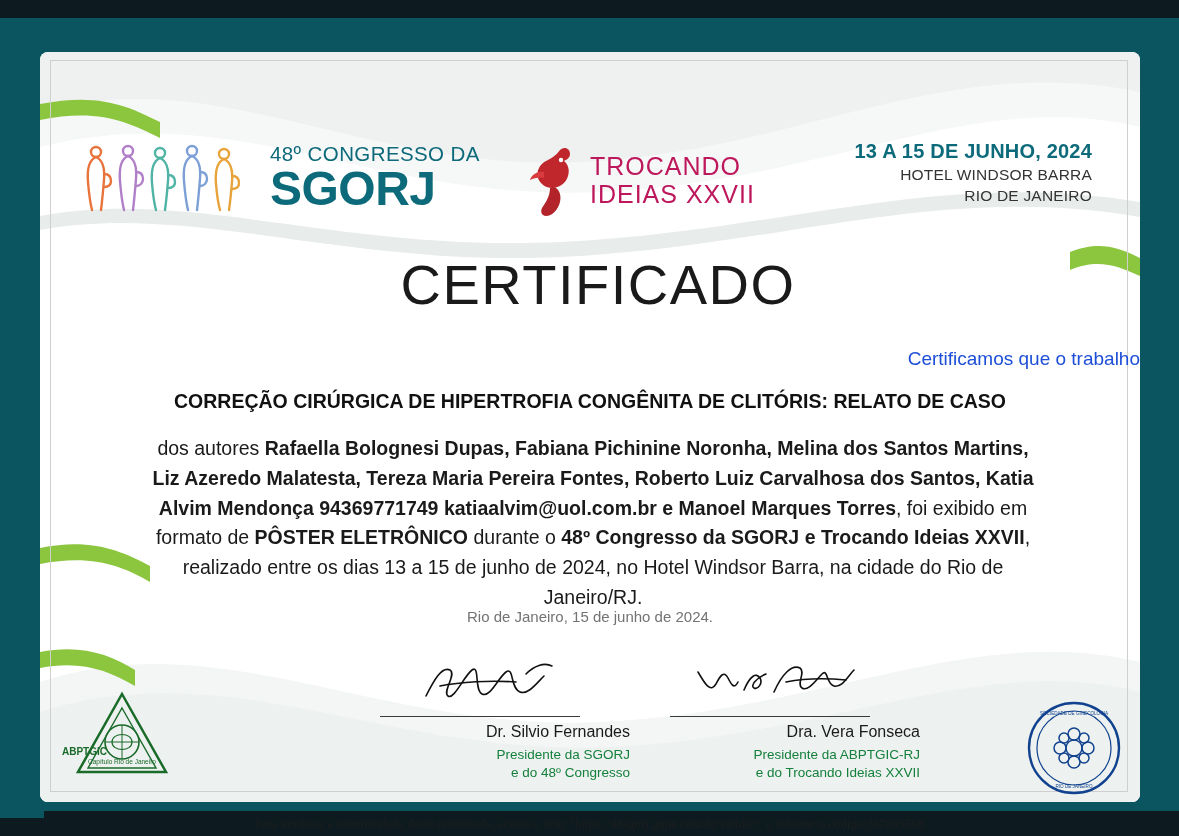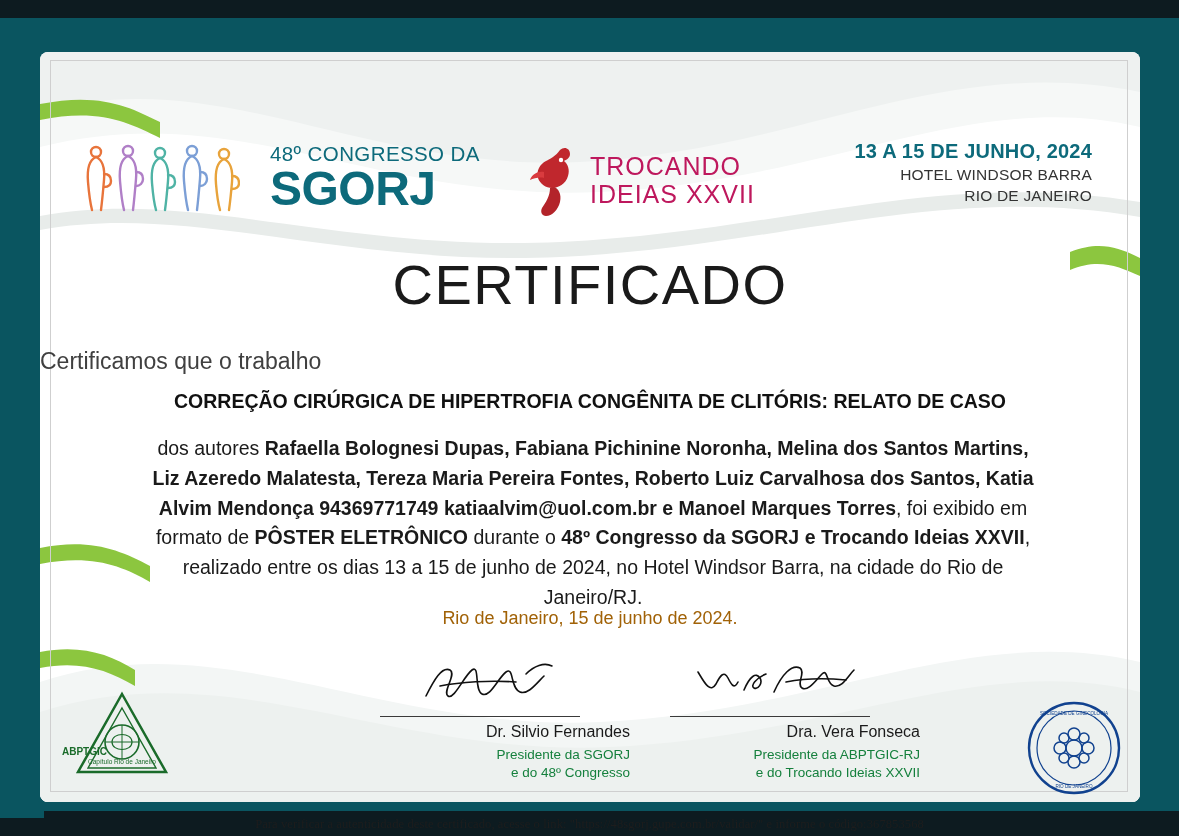--- a/index.html
+++ b/index.html
@@ -122,35 +122,35 @@
   .event-venue, .event-city {
     font-size: 15.5px;
     color: #333;
     letter-spacing: 0.2px;
     margin-top: 3px;
   }
 
   
   .title {
     position: absolute;
-    left: 0; top: 200px;
+    left: 8px; top: 200px;
     width: 1100px;
     text-align: center;
     font-size: 56px;
     letter-spacing: 1.5px;
     color: #1a1a1a;
     font-weight: 400;
   }
   .subtitle {
     position: absolute;
     left: 0; top: 296px;
     width: 1100px;
-    text-align: left;
-    font-size: 23px;
-    color: #404040;
+    text-align: right;
+    font-size: 19px;
+    color: #1d4ed8;
   }
   .work-title {
     position: absolute;
     left: 80px; top: 338px;
     width: 940px;
     text-align: center;
     font-size: 19.5px;
     font-weight: bold;
     color: #111;
   }
@@ -162,22 +162,22 @@
     font-size: 19.5px;
     line-height: 1.53;
     color: #1a1a1a;
   }
   .paragraph b { font-weight: bold; }
   .place-date {
     position: absolute;
     left: 0; top: 556px;
     width: 1100px;
     text-align: center;
-    font-size: 18px;
-    color: #a16207;
+    font-size: 15px;
+    color: #737373;
   }
 
   
   .sig {
     position: absolute;
     top: 604px;
     width: 300px;
     text-align: right;
   }
   .sig-left { left: 290px; }

